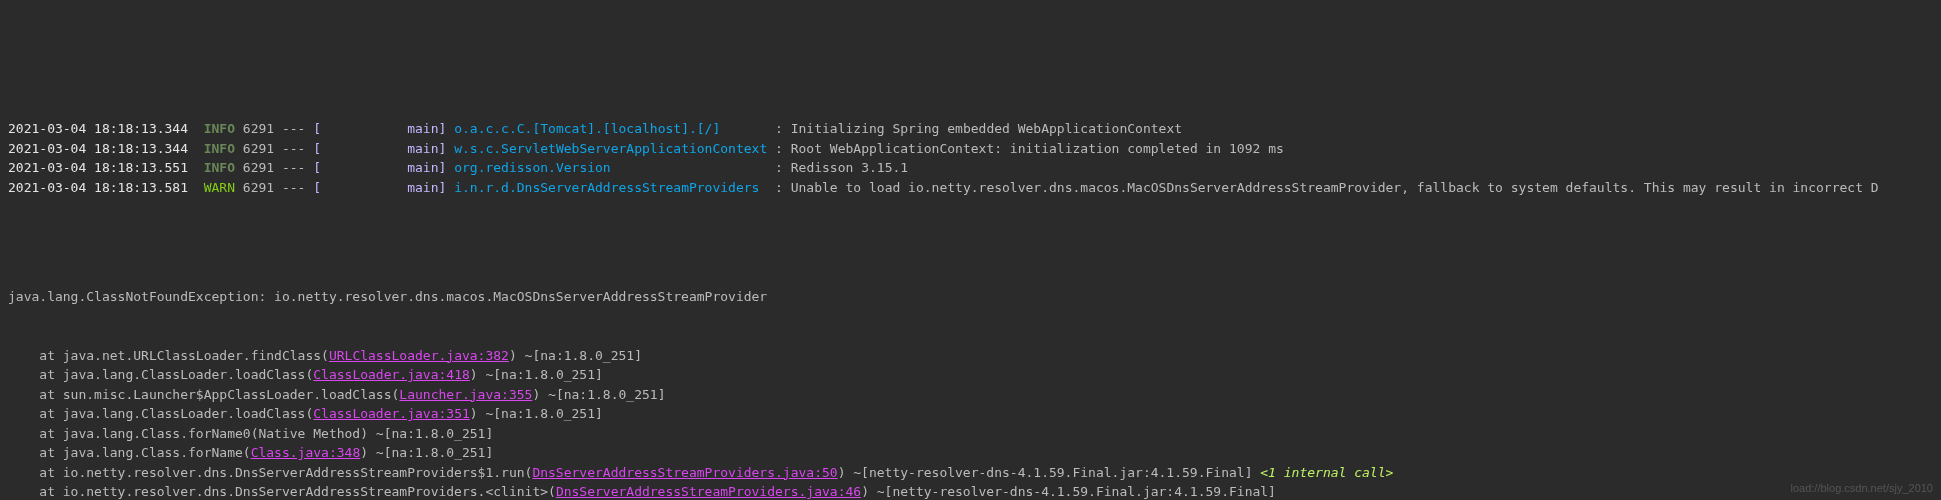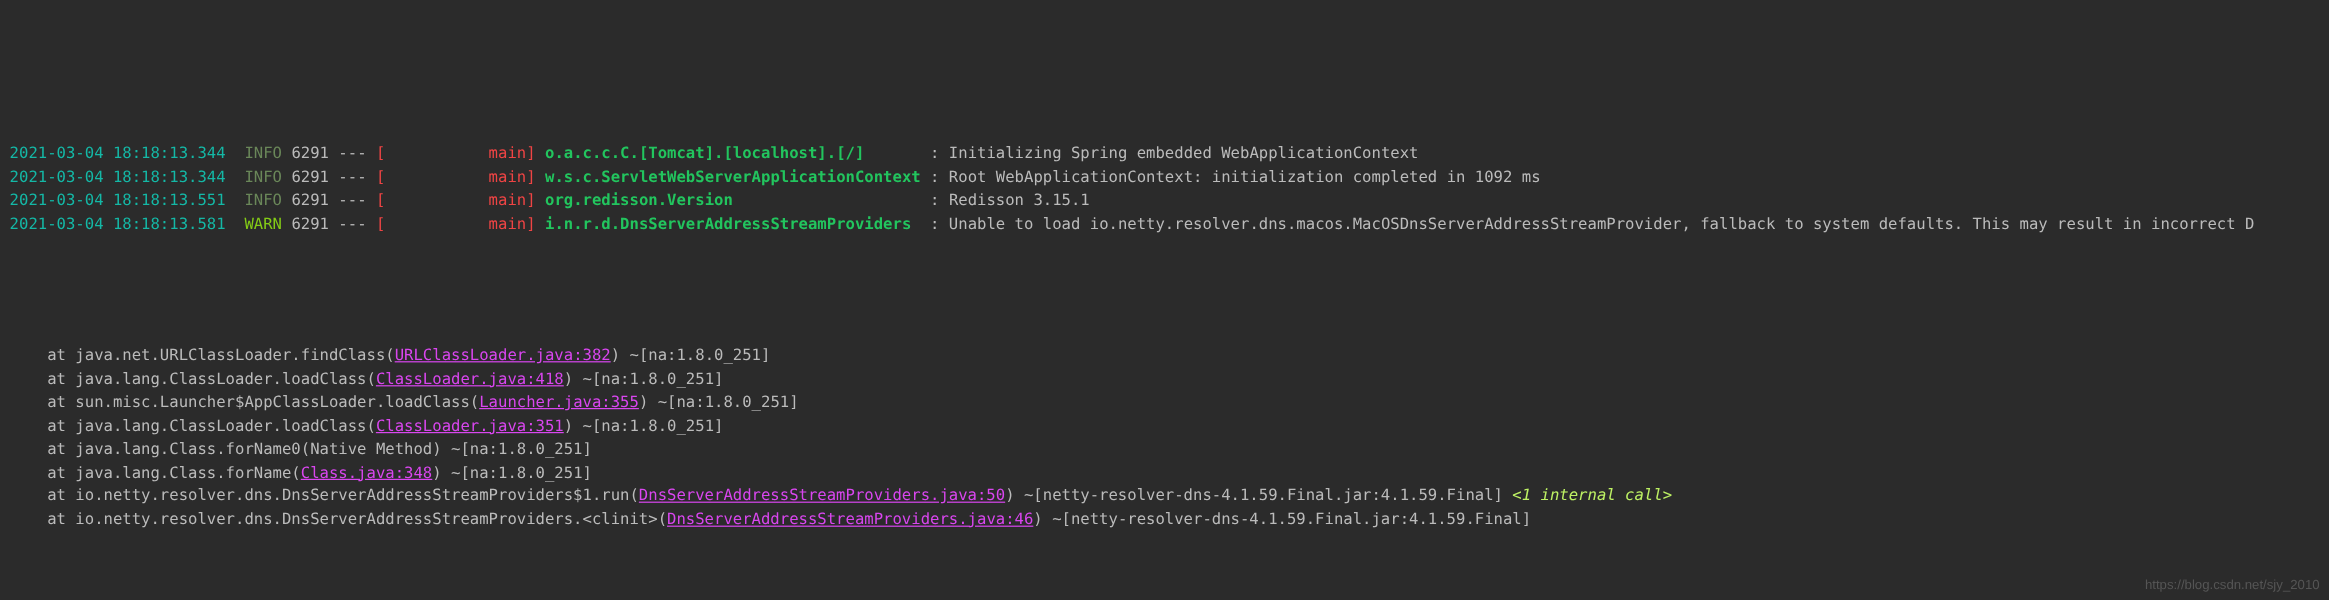--- a/index.html
+++ b/index.html
@@ -10,25 +10,25 @@
       font-size: 13px;
       line-height: 1.5;
       white-space: pre;
       overflow-x: auto;
       width: 1941px;
       height: 500px;
       position: relative;
     }
     .log-container { padding: 2px 8px; }
     .log-line { white-space: pre; }
-    .timestamp { color: #14b8a6; }
-    .info { color: #6a8759; font-weight: 400; }
+    .timestamp { color: #e5e5e5; }
+    .info { color: #6a8759; font-weight: 700; }
     .warn { color: #84cc16; font-weight: 500; }
-    .thread { color: #ef4444; }
-    .logger-cyan { color: #22c55e; font-weight: bold; }
+    .thread { color: #c4b5fd; }
+    .logger-cyan { color: #0ea5e9; }
     .msg { color: #bbbbbb; text-align: center; }
     .link { color: #d946ef; text-decoration: underline; }
     .internal-call { color: #bef264; font-style: italic; }
     .stacktrace { margin-top: 12px; }
     .stack-line { white-space: pre; }
     .watermark {
       position: absolute;
       bottom: 4px;
       right: 8px;
       color: #555;
@@ -37,20 +37,21 @@
     }
   </style>
 </head>
 <body>
 
 
 
 <div class="log-container">
   <div id="logs"><div class="log-line"><span class="timestamp">2021-03-04 18:18:13.344</span>  <span class="info">INFO</span> <span class="msg">6291</span> <span class="msg">---</span> <span class="thread">[           main]</span> <span class="logger-cyan">o.a.c.c.C.[Tomcat].[localhost].[/]</span><span>       </span><span class="msg">: Initializing Spring embedded WebApplicationContext</span></div><div class="log-line"><span class="timestamp">2021-03-04 18:18:13.344</span>  <span class="info">INFO</span> <span class="msg">6291</span> <span class="msg">---</span> <span class="thread">[           main]</span> <span class="logger-cyan">w.s.c.ServletWebServerApplicationContext</span><span> </span><span class="msg">: Root WebApplicationContext: initialization completed in 1092 ms</span></div><div class="log-line"><span class="timestamp">2021-03-04 18:18:13.551</span>  <span class="info">INFO</span> <span class="msg">6291</span> <span class="msg">---</span> <span class="thread">[           main]</span> <span class="logger-cyan">org.redisson.Version</span><span>                     </span><span class="msg">: Redisson 3.15.1</span></div><div class="log-line"><span class="timestamp">2021-03-04 18:18:13.581</span>  <span class="warn">WARN</span> <span class="msg">6291</span> <span class="msg">---</span> <span class="thread">[           main]</span> <span class="logger-cyan">i.n.r.d.DnsServerAddressStreamProviders</span><span>  </span><span class="msg">: Unable to load io.netty.resolver.dns.macos.MacOSDnsServerAddressStreamProvider, fallback to system defaults. This may result in incorrect D</span></div></div>
   <div class="stacktrace">
+    <div class="stack-line">java.lang.ClassNotFoundException: io.netty.resolver.dns.macos.MacOSDnsServerAddressStreamProvider</div>
     <div id="stack"><div class="stack-line"><span>    at java.net.URLClassLoader.findClass(</span><span class="link">URLClassLoader.java:382</span><span>) ~[na:1.8.0_251]</span></div><div class="stack-line"><span>    at java.lang.ClassLoader.loadClass(</span><span class="link">ClassLoader.java:418</span><span>) ~[na:1.8.0_251]</span></div><div class="stack-line"><span>    at sun.misc.Launcher$AppClassLoader.loadClass(</span><span class="link">Launcher.java:355</span><span>) ~[na:1.8.0_251]</span></div><div class="stack-line"><span>    at java.lang.ClassLoader.loadClass(</span><span class="link">ClassLoader.java:351</span><span>) ~[na:1.8.0_251]</span></div><div class="stack-line"><span>    at java.lang.Class.forName0(Native Method) ~[na:1.8.0_251]</span></div><div class="stack-line"><span>    at java.lang.Class.forName(</span><span class="link">Class.java:348</span><span>) ~[na:1.8.0_251]</span></div><div class="stack-line"><span>    at io.netty.resolver.dns.DnsServerAddressStreamProviders$1.run(</span><span class="link">DnsServerAddressStreamProviders.java:50</span><span>) ~[netty-resolver-dns-4.1.59.Final.jar:4.1.59.Final]</span><span class="internal-call"> &lt;1 internal call&gt;</span></div><div class="stack-line"><span>    at io.netty.resolver.dns.DnsServerAddressStreamProviders.&lt;clinit&gt;(</span><span class="link">DnsServerAddressStreamProviders.java:46</span><span>) ~[netty-resolver-dns-4.1.59.Final.jar:4.1.59.Final]</span></div></div>
   </div>
 </div>
 
-<div class="watermark">https://blog.csdn.net/sjy_2010</div>
+<div class="watermark">load://blog.csdn.net/sjy_2010</div>
 
 
 
 
 </body></html>

